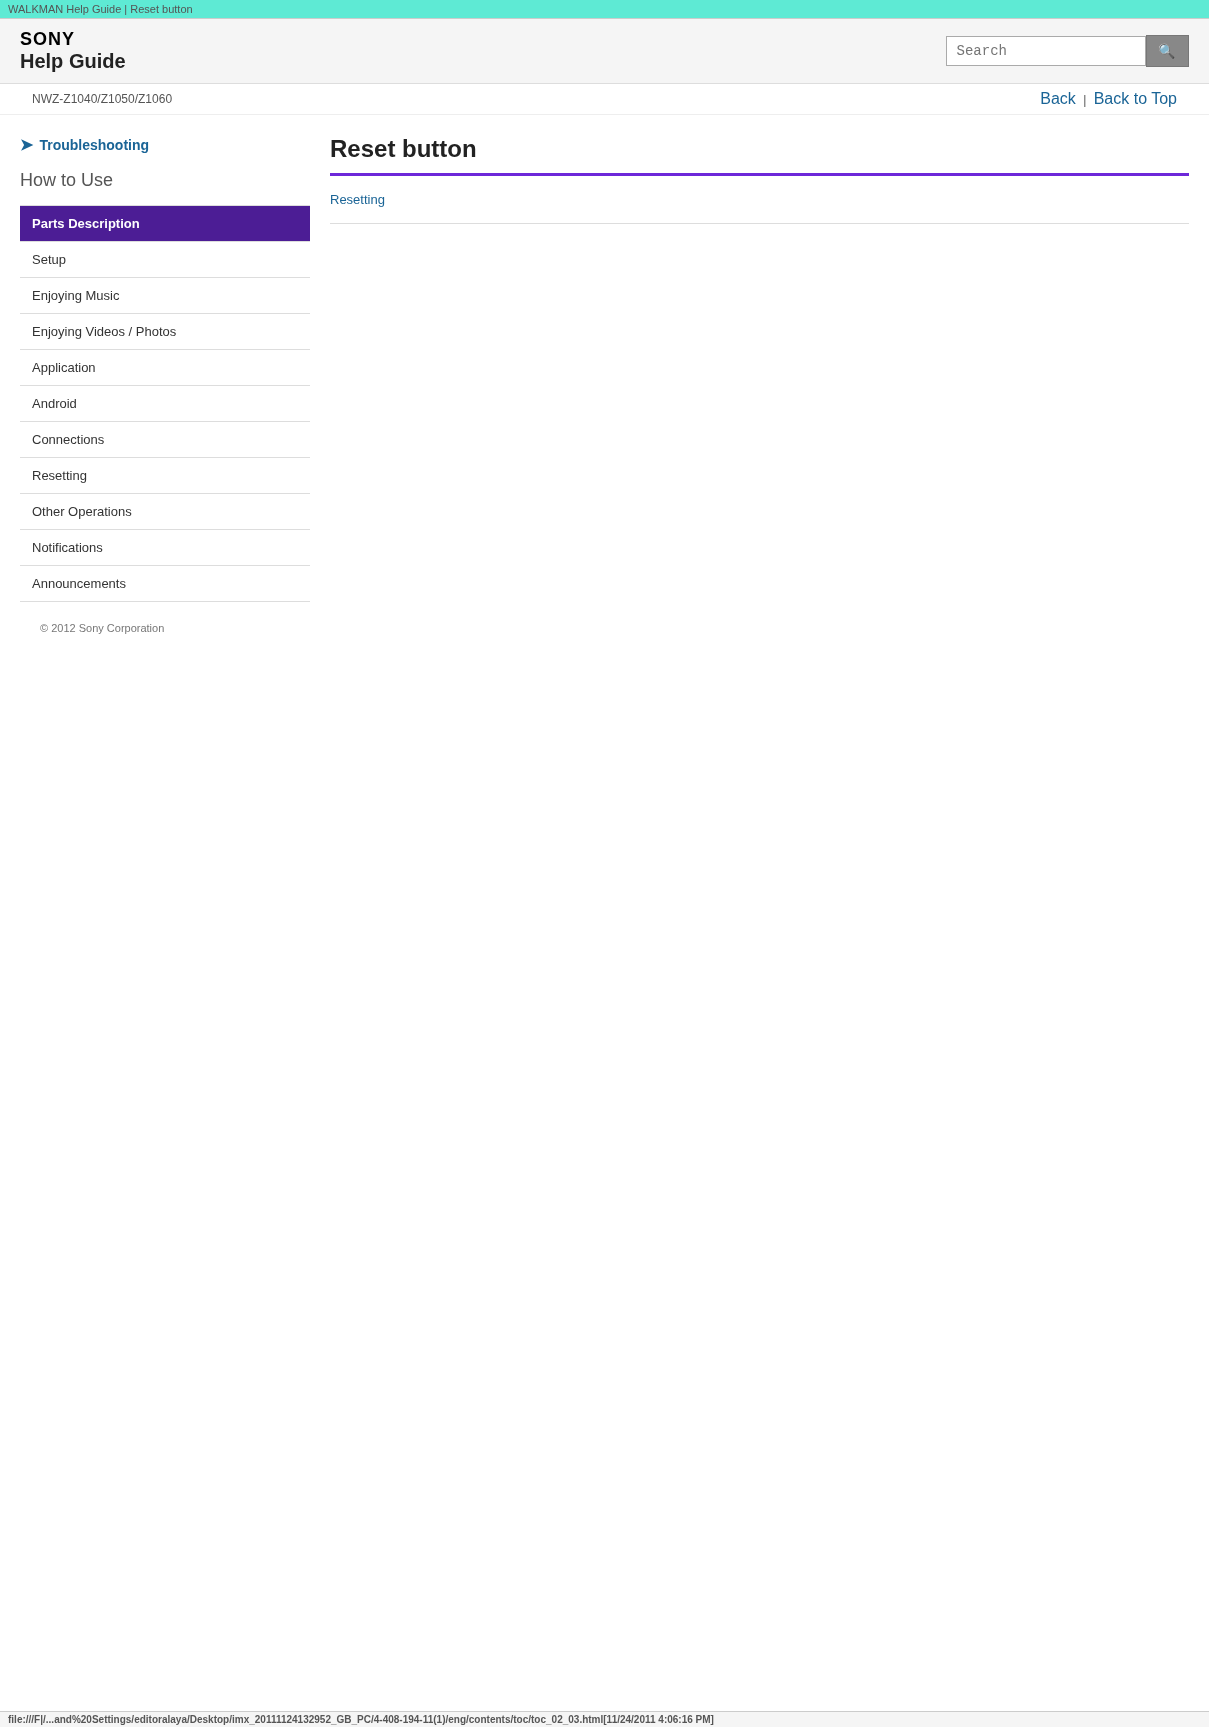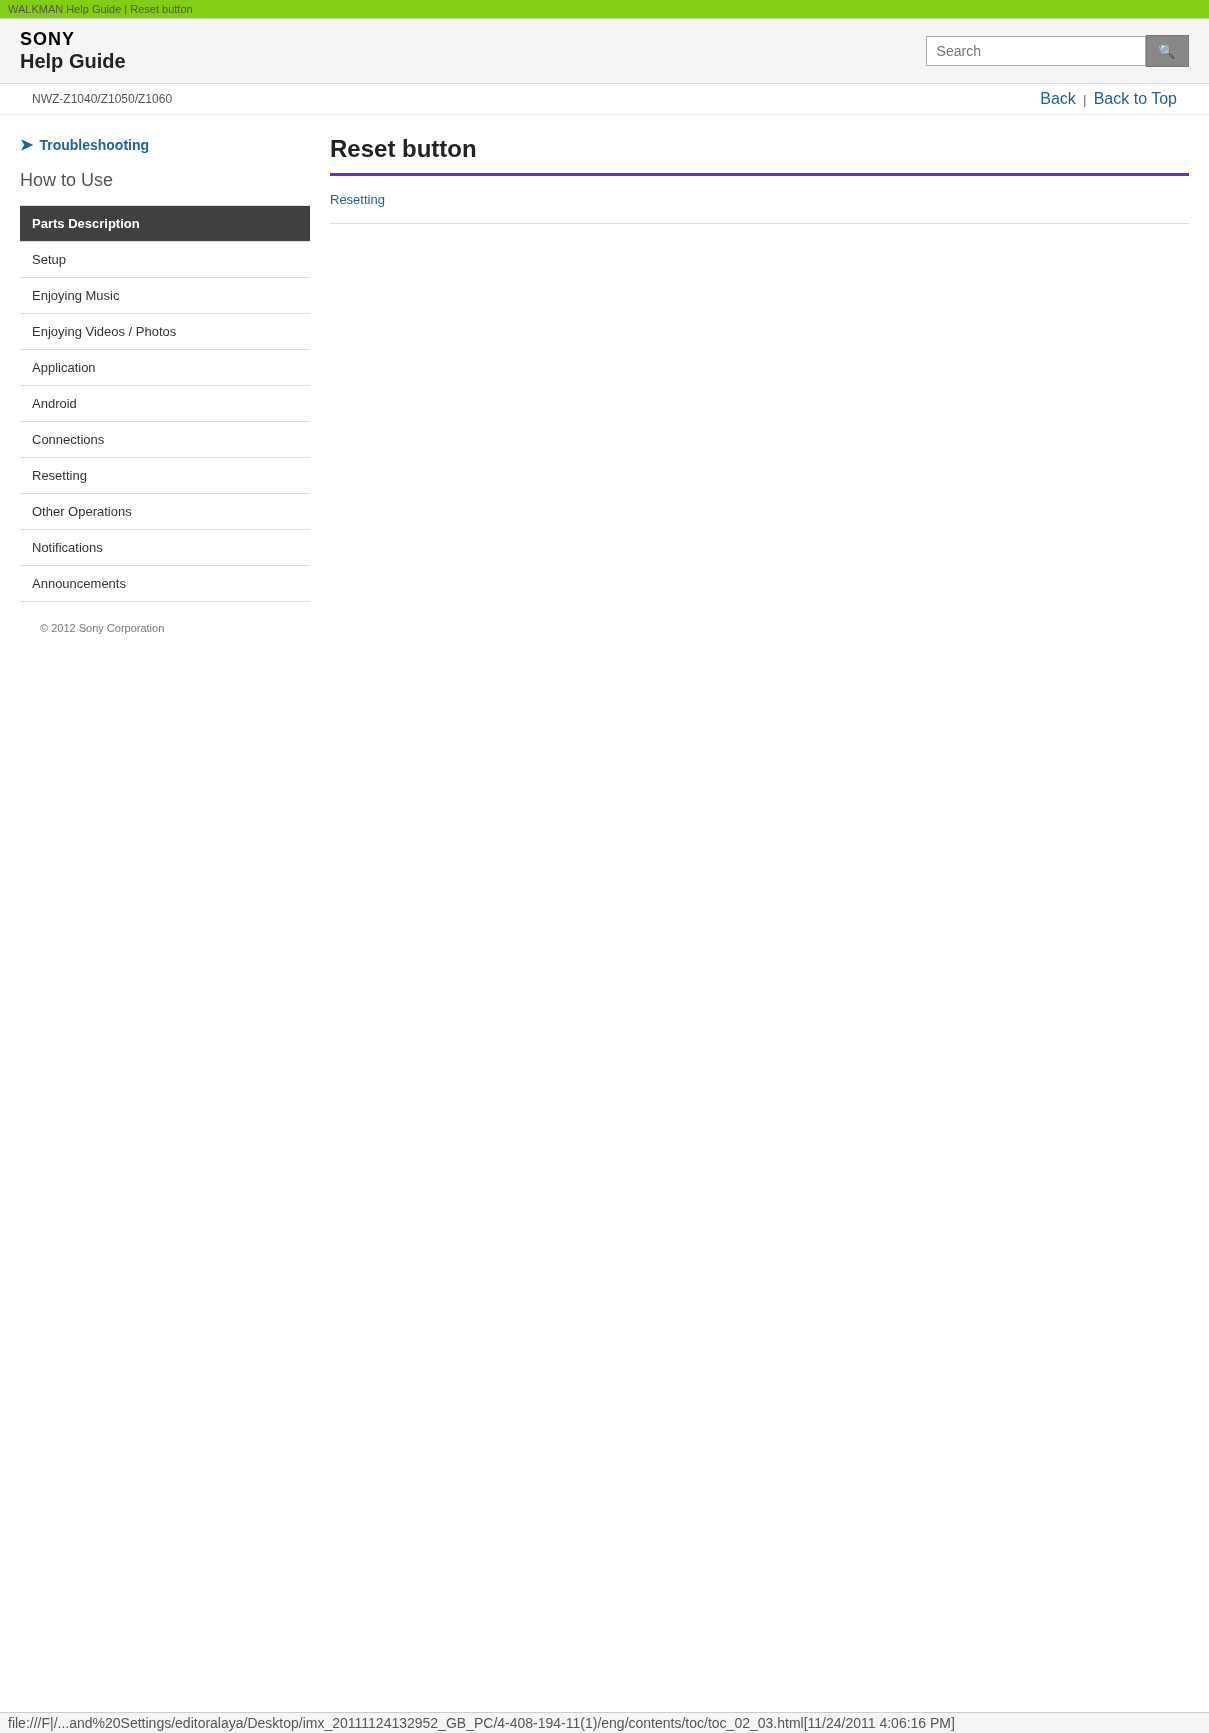--- a/index.html
+++ b/index.html
@@ -3,21 +3,21 @@
   <meta charset="utf-8">
   <style>
     * { margin: 0; padding: 0; box-sizing: border-box; }
     body {
       font-family: Arial, sans-serif;
       font-size: 13px;
       color: #333;
       background: #fff;
     }
     .browser-title-bar {
-      background: #84cc16;
+      background: #5eead4;
       padding: 3px 8px;
       font-size: 11px;
       color: #555;
       border-bottom: 1px solid #ccc;
     }
     .header {
       background: #f5f5f5;
       border-bottom: 1px solid #ddd;
       padding: 10px 20px 10px 20px;
       display: flex;
@@ -37,23 +37,24 @@
     }
     .search-container {
       display: flex;
       align-items: center;
     }
     .search-input {
       border: 1px solid #aaa;
       padding: 6px 10px;
       font-size: 14px;
       color: #888;
-      width: 220px;
+      width: 200px;
       background: #fff;
       outline: none;
+      font-family: Liberation Mono, monospace;
     }
     .search-button {
       background: #888;
       border: 1px solid #777;
       padding: 6px 12px;
       cursor: pointer;
       color: #fff;
       font-size: 14px;
       height: 32px;
       display: flex;
@@ -123,21 +124,21 @@
     }
     .sidebar-nav li a, .sidebar-nav li .nav-item {
       display: block;
       padding: 10px 12px;
       font-size: 13px;
       color: #333;
       text-decoration: none;
       cursor: pointer;
     }
     .sidebar-nav li.active a, .sidebar-nav li.active .nav-item {
-      background: #404040;
+      background: #4c1d95;
       color: #fff;
       font-weight: bold;
     }
     .content {
       flex: 1;
       padding-top: 10px;
     }
     .content h1 {
       font-size: 24px;
       font-weight: bold;
@@ -155,28 +156,29 @@
       padding-bottom: 16px;
       border-bottom: 1px solid #ddd;
     }
     .footer {
       padding: 20px;
       font-size: 11px;
       color: #777;
     }
     .status-bar {
       position: fixed;
-      bottom: 0;
+      bottom: 6px;
       left: 0;
       right: 0;
       background: #f5f5f5;
       border-top: 1px solid #ccc;
       padding: 2px 8px;
-      font-size: 14px;
-      color: #555;
+      font-size: 10px;
+      color: #555;
+      font-weight: bold;
     }
   </style>
 </head>
 <body>
 
 <div class="browser-title-bar">
   <span>WALKMAN Help Guide | Reset button</span>
 </div>
 
 <div class="header">

